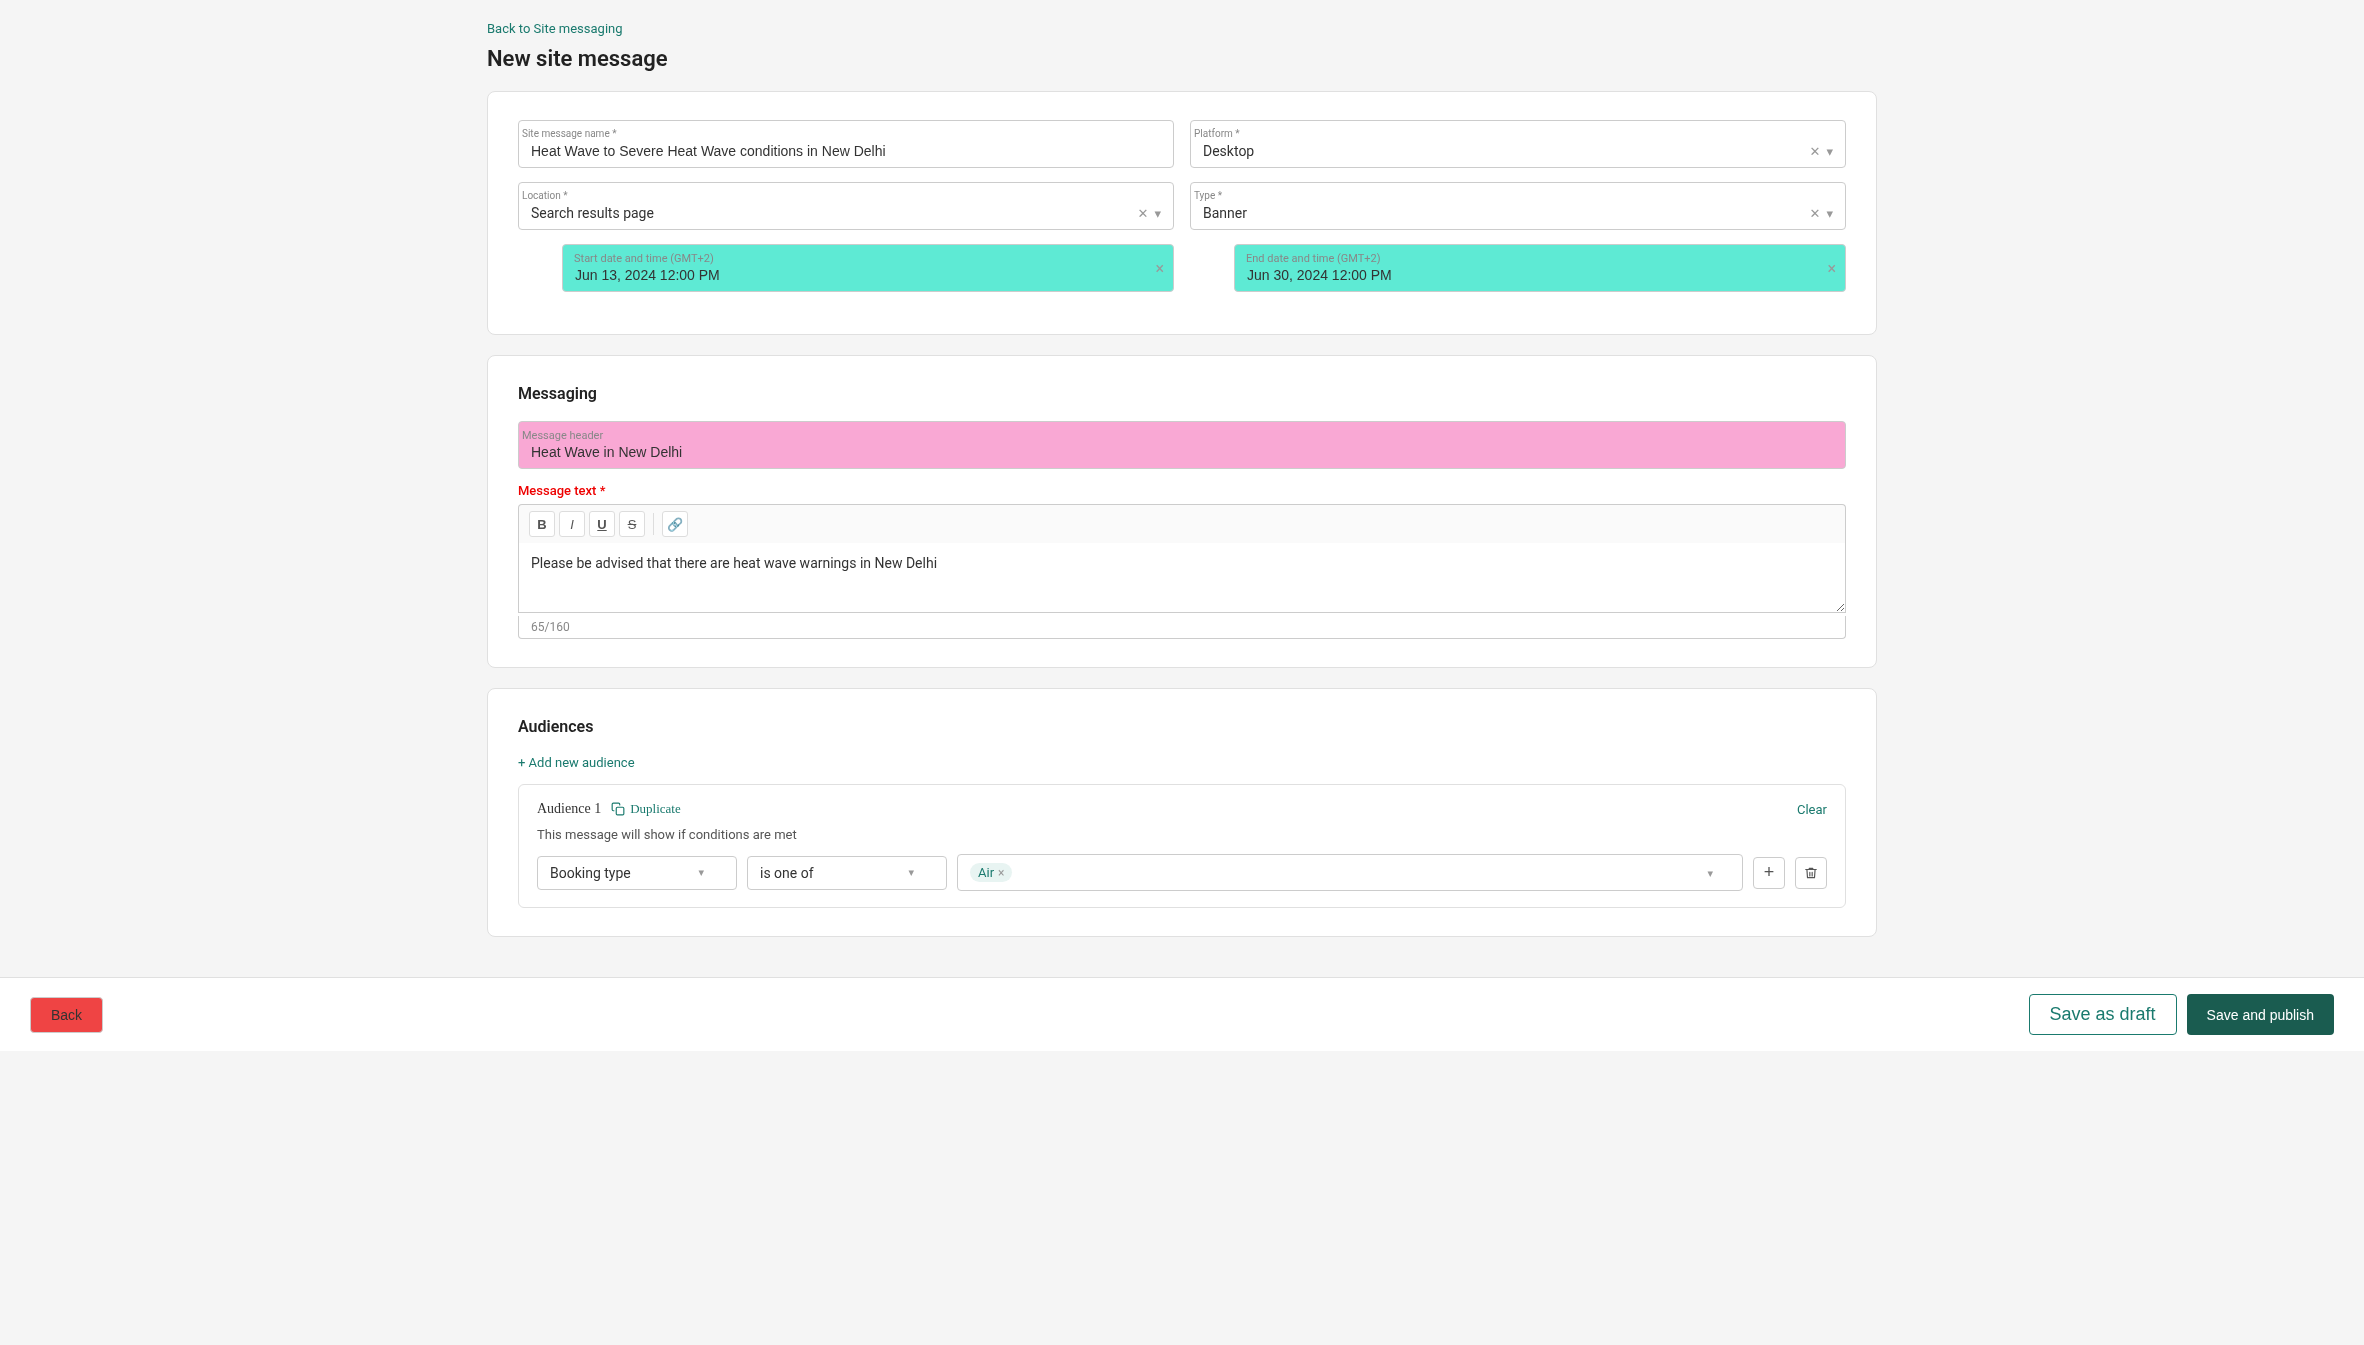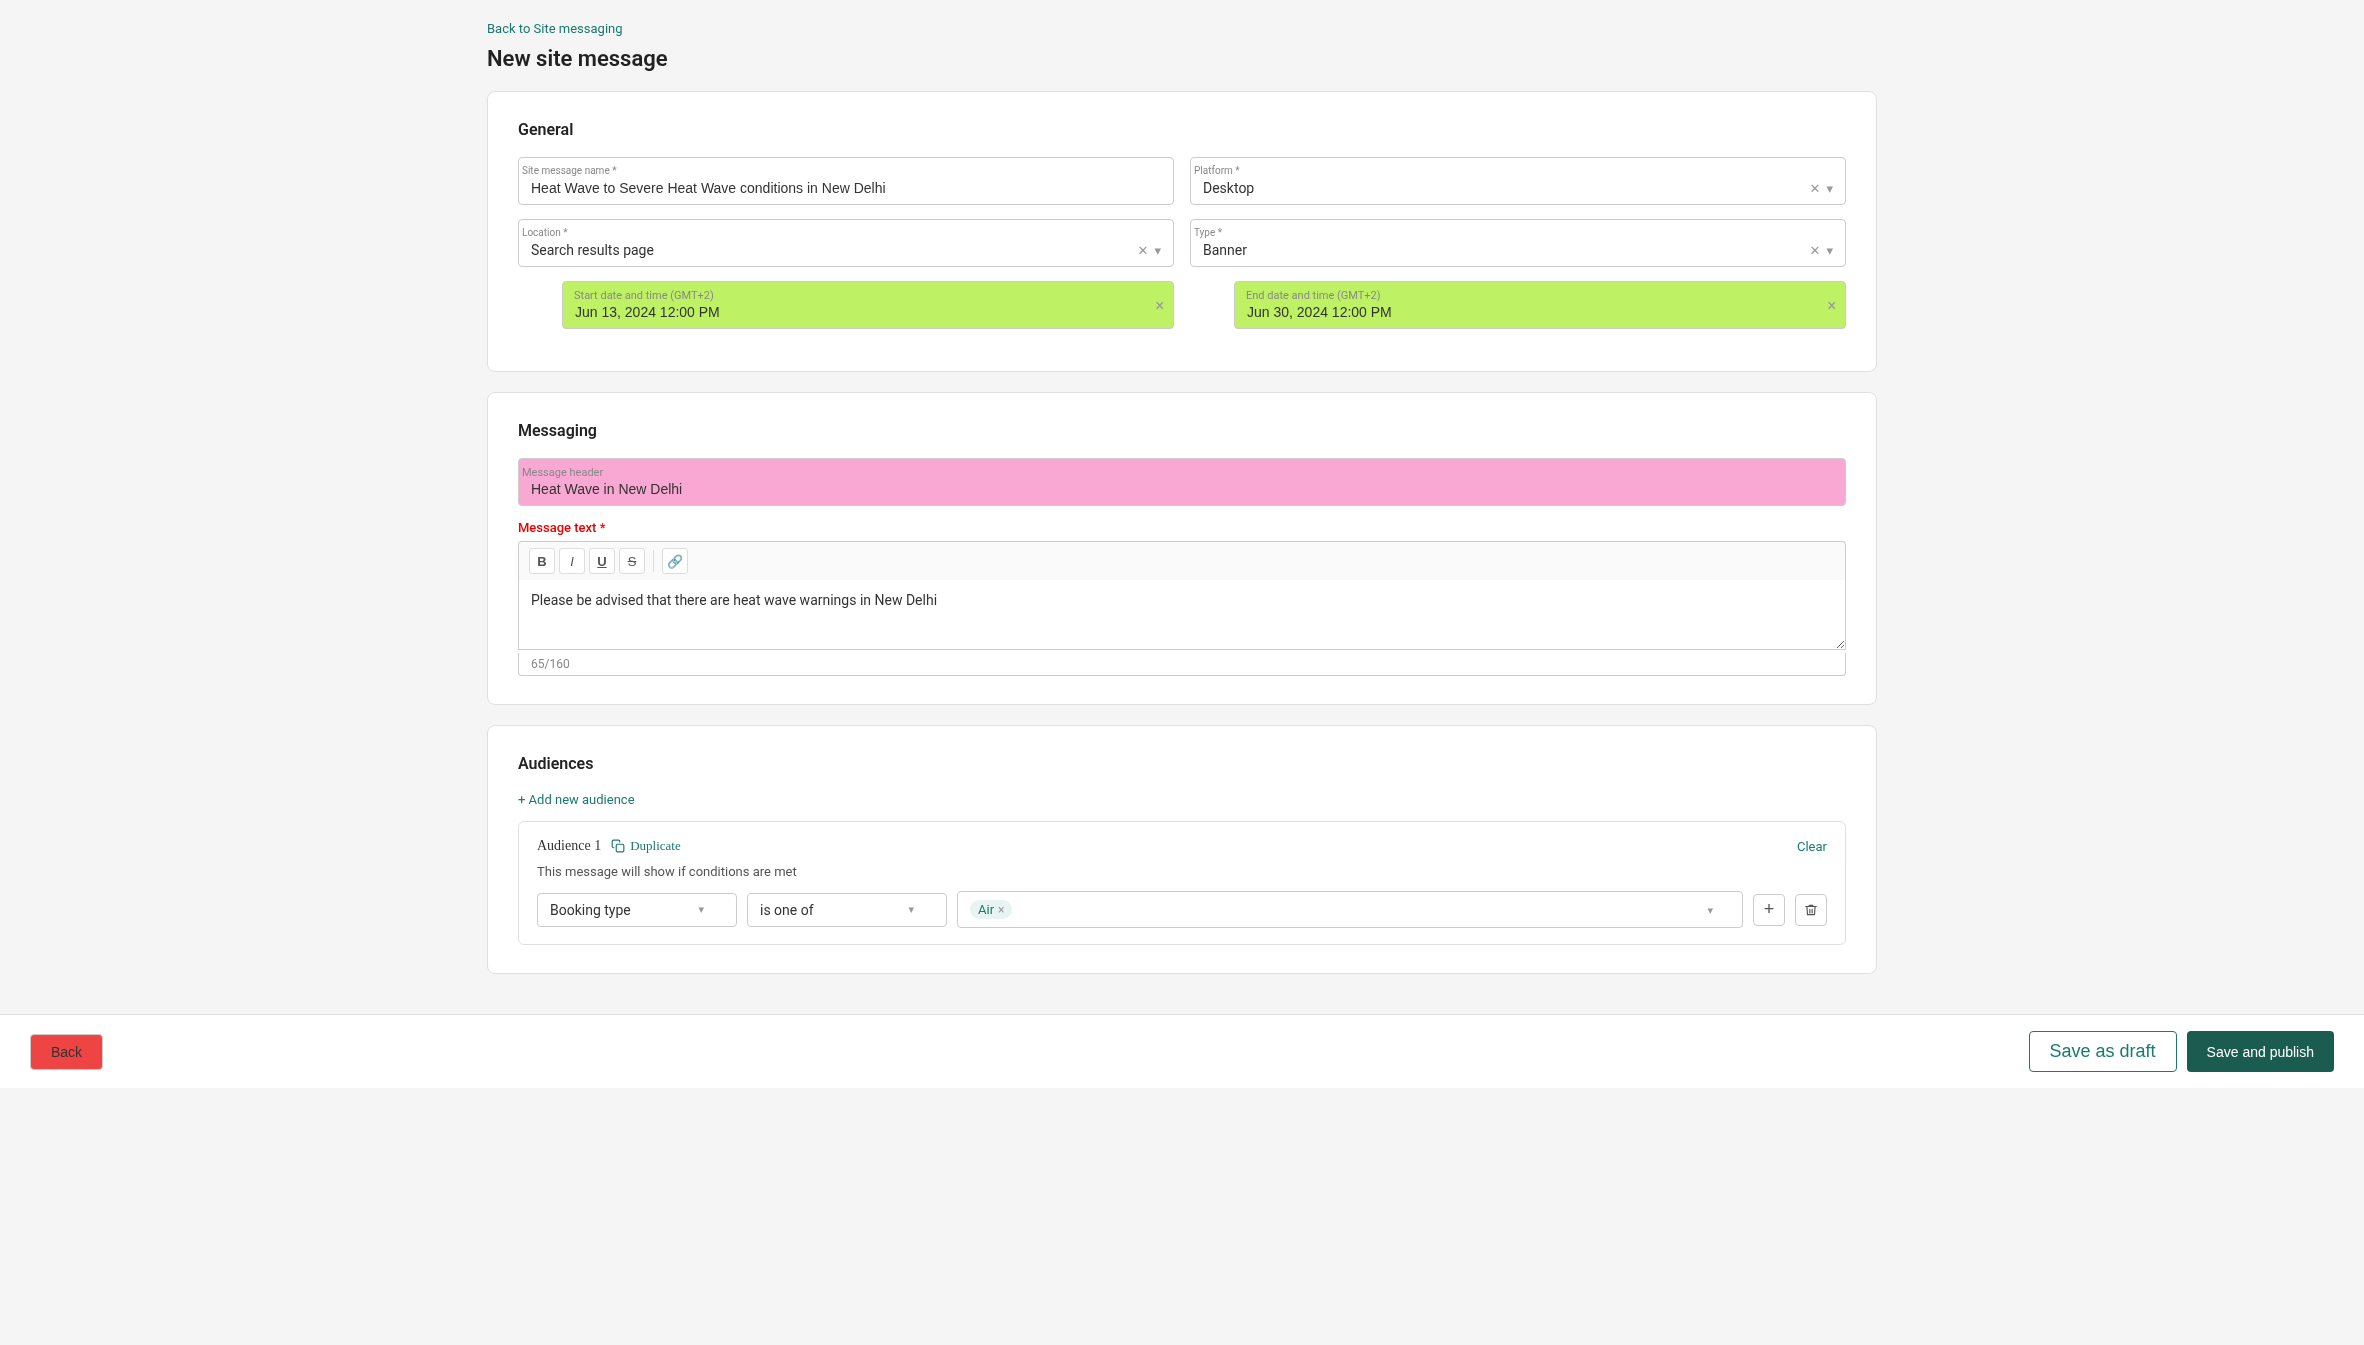--- a/index.html
+++ b/index.html
@@ -110,21 +110,21 @@
       pointer-events: none;
       z-index: 1;
     }
     .datetime-field input {
       width: 100%;
       border: 1px solid #ccc;
       border-radius: 4px;
       padding: 22px 40px 8px 12px;
       font-size: 14px;
       color: #333;
-      background: #bef264;
+      background: #5eead4;
       outline: none;
     }
     .datetime-clear {
       position: absolute;
       right: 10px;
       top: 50%;
       transform: translateY(-50%);
       color: #999;
       cursor: pointer;
       font-size: 16px;
@@ -449,21 +449,20 @@
 
 <div class="page-container">
   
   <div class="back-link">Back to Site messaging</div>
 
   
   <div class="page-title">New site message</div>
 
   
   <div class="card">
-    <div class="section-title">General</div>
 
     <div class="form-row">
       <div class="form-field">
         <label>Site message name *</label>
         <input type="text" value="Heat Wave to Severe Heat Wave conditions in New Delhi" style="">
       </div>
       <div class="form-field">
         <label>Platform *</label>
         <div class="select-box">
           <span class="select-value">Desktop</span>

